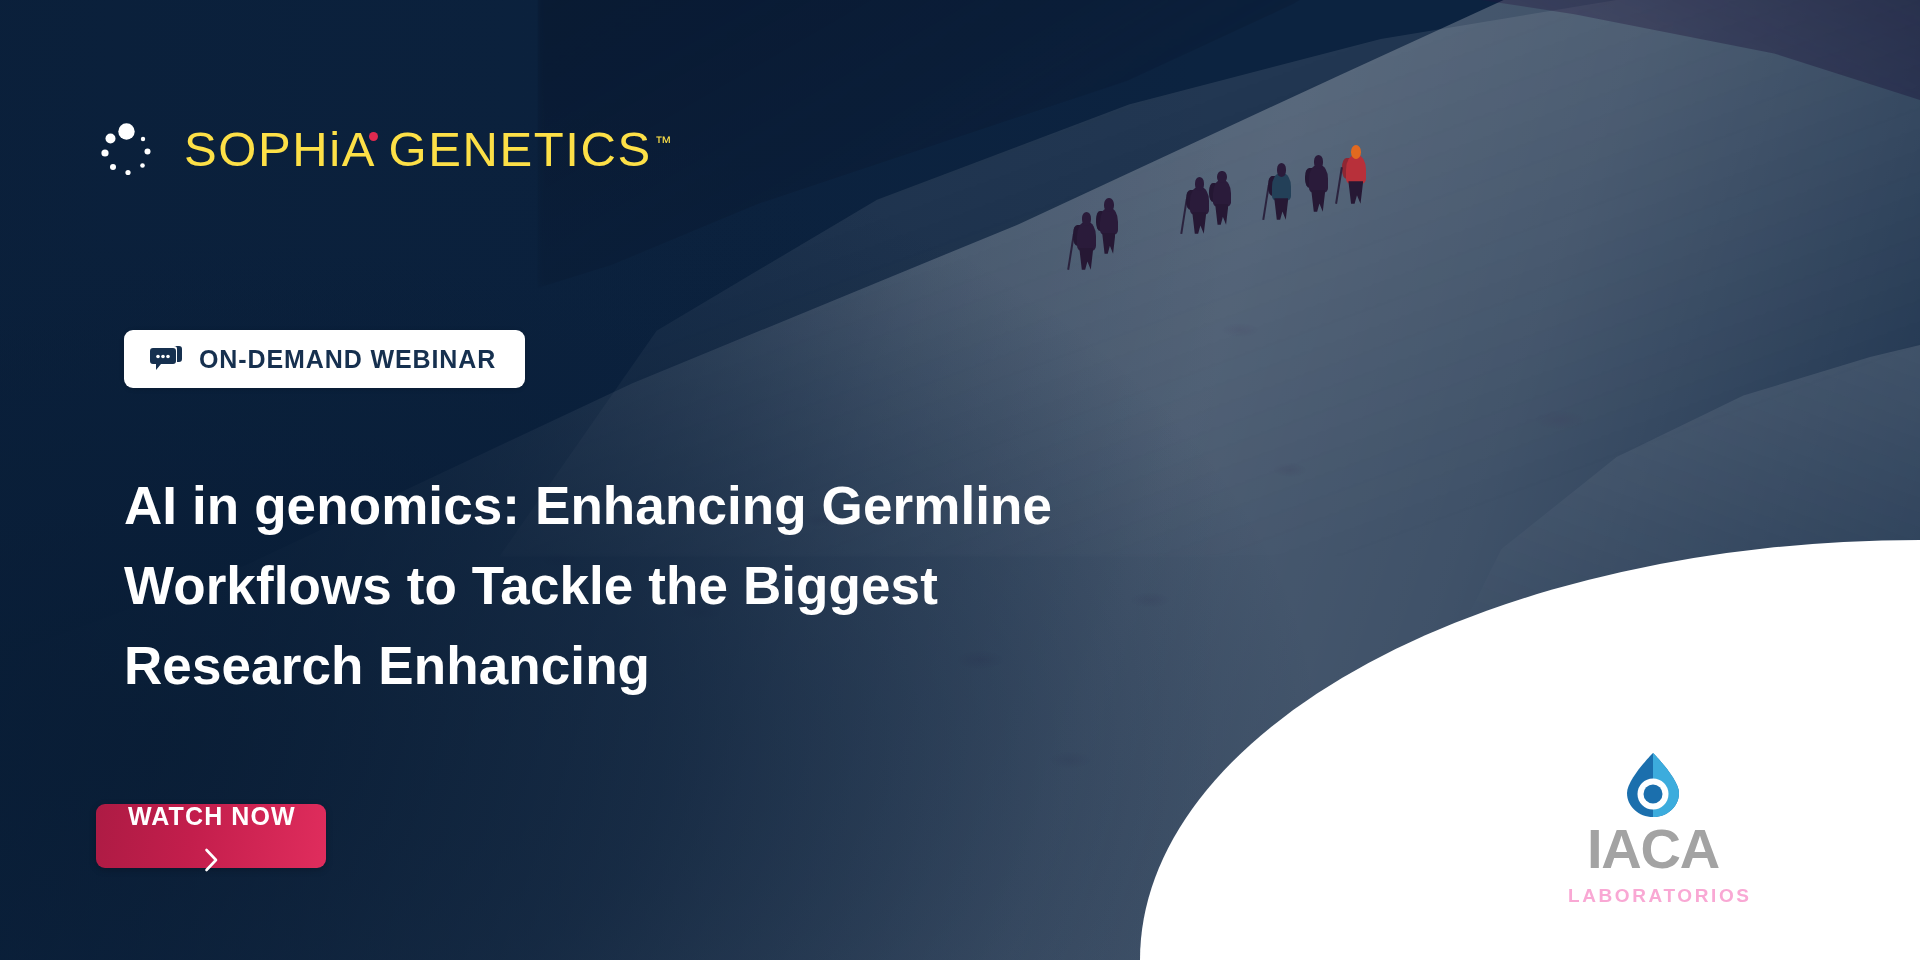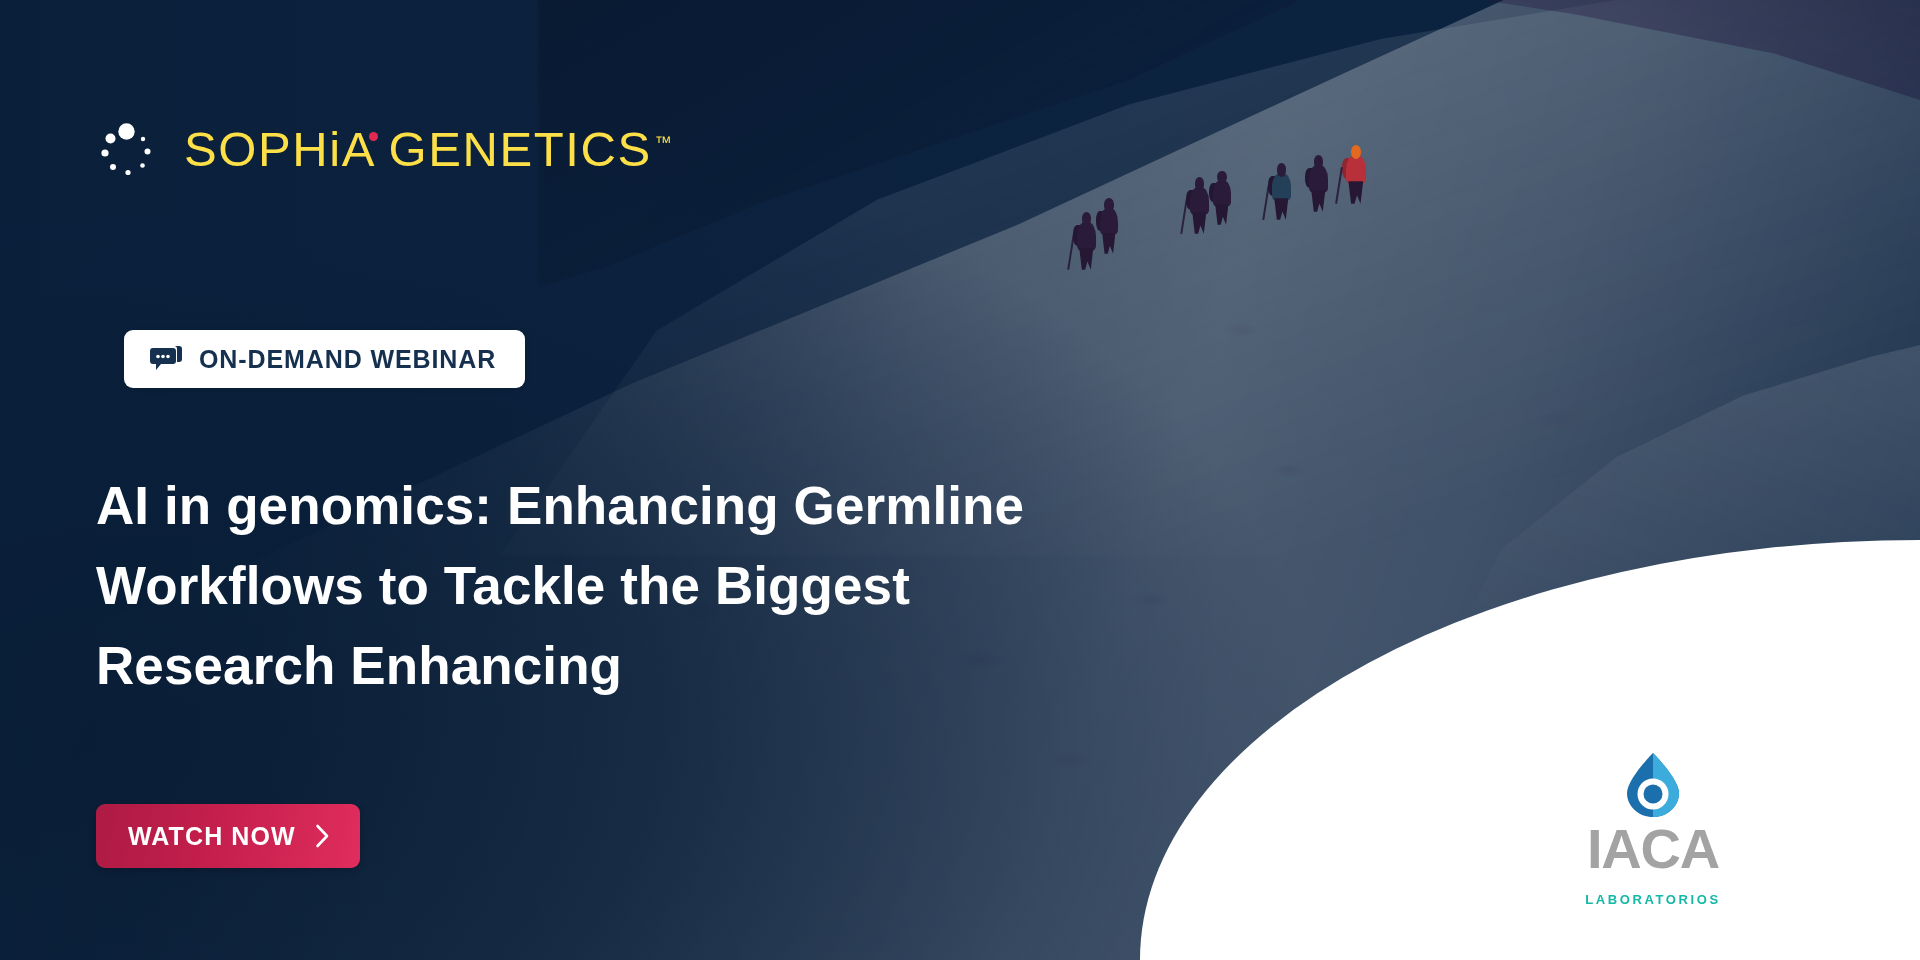--- a/index.html
+++ b/index.html
@@ -259,35 +259,36 @@
   .headline {
     position: absolute;
     left: 96px; top: 430px;
     width: 1010px;
     color: #ffffff;
     font-size: 53px;
     font-weight: bold;
     line-height: 80px;
     letter-spacing: 0.1px;
   }
-  .headline .hl-line { display: block; white-space: nowrap; }
+  .headline .hl-line { display: block; white-space: nowrap; margin-left: 28px; }
 
   
   .cta-button {
     position: absolute;
     left: 96px; top: 804px;
     height: 64px;
     display: flex;
     align-items: center;
     gap: 19px;
     padding: 0 30px 0 32px;
     background: linear-gradient(100deg, #ad1b44 0%, #c31e4c 42%, #e02d5d 100%);
     border-radius: 9px;
     cursor: pointer;
     box-shadow: 0 2px 7px rgba(0,0,0,0.22);
+    flex-direction: column;
   }
   .cta-label {
     font-size: 25px;
     font-weight: bold;
     letter-spacing: 1.1px;
     color: #ffffff;
     line-height: 1;
     white-space: nowrap;
   }
   .cta-chevron { width: 15px; height: 24px; display: block; flex: 0 0 auto; }
@@ -301,24 +302,24 @@
   }
   .iaca-drop { width: 62px; height: 66px; display: block; margin: 0 auto 4px; }
   .iaca-name {
     font-size: 56px;
     font-weight: bold;
     color: #a3a3a3;
     letter-spacing: -1.2px;
     line-height: 0.98;
   }
   .iaca-sub {
-    margin-top: 16px;
-    font-size: 13px;
+    margin-top: 9px;
+    font-size: 19px;
     font-weight: bold;
-    color: #14b8a6;
+    color: #f9a8d4;
     letter-spacing: 2.6px;
     line-height: 1;
   }
 </style>
 </head>
 <body>
 
 <div id="banner">
 
   <div class="bg-layer">

